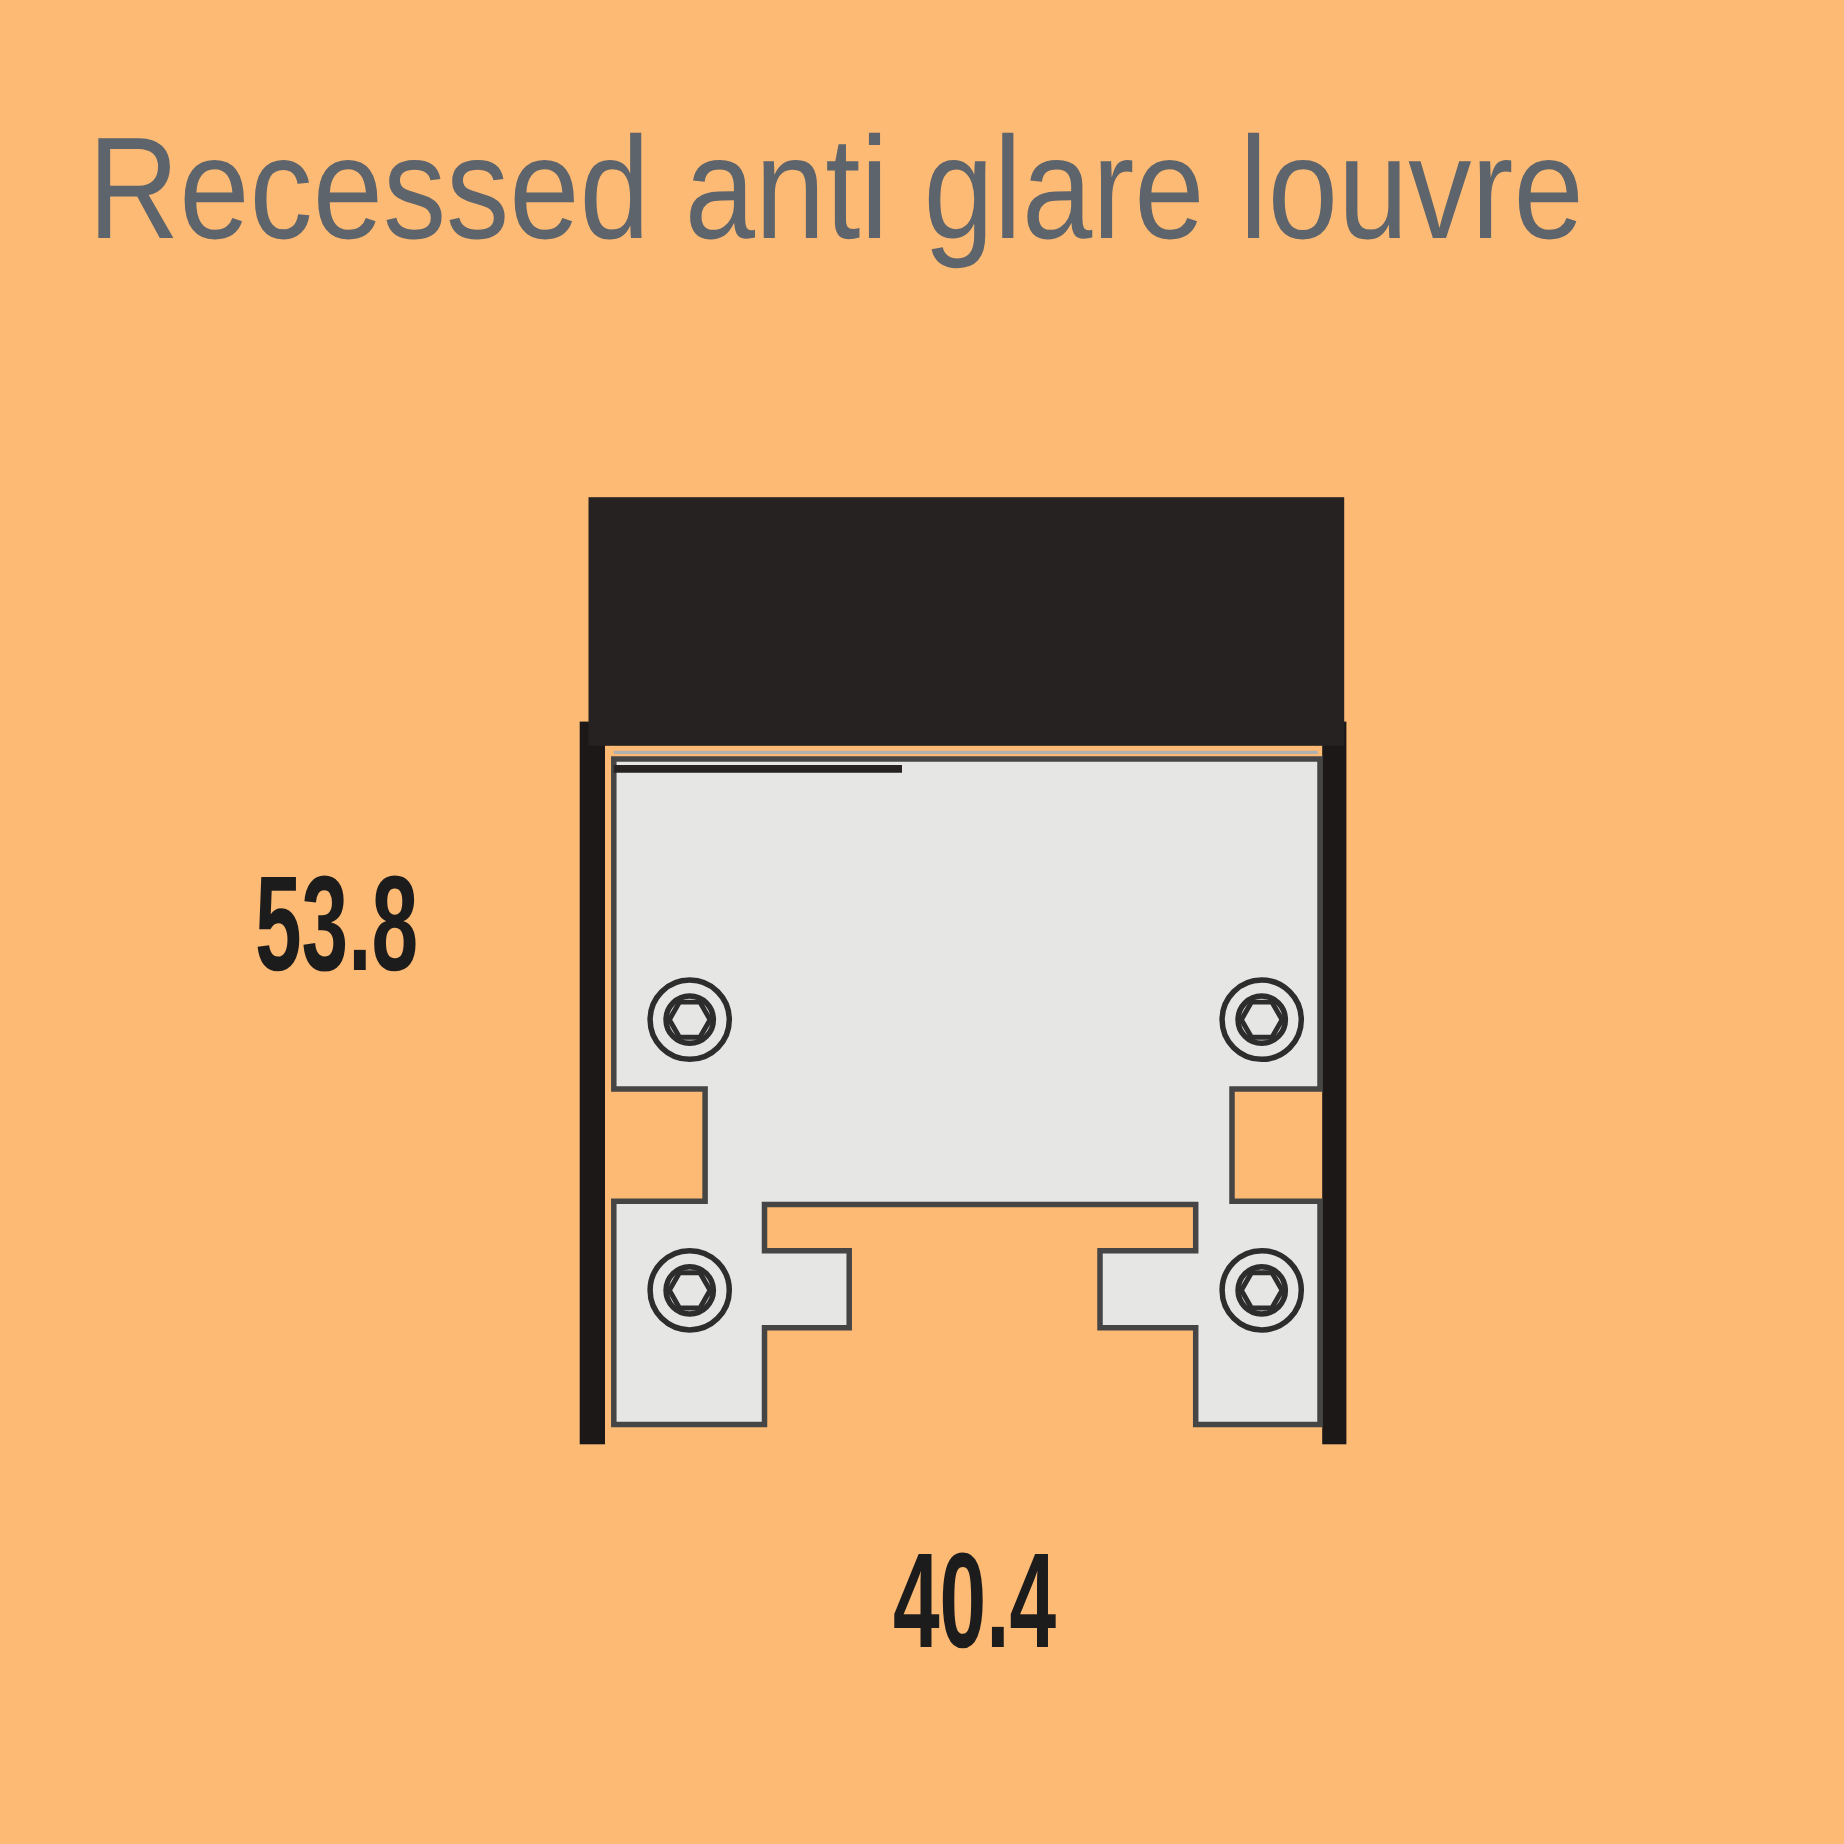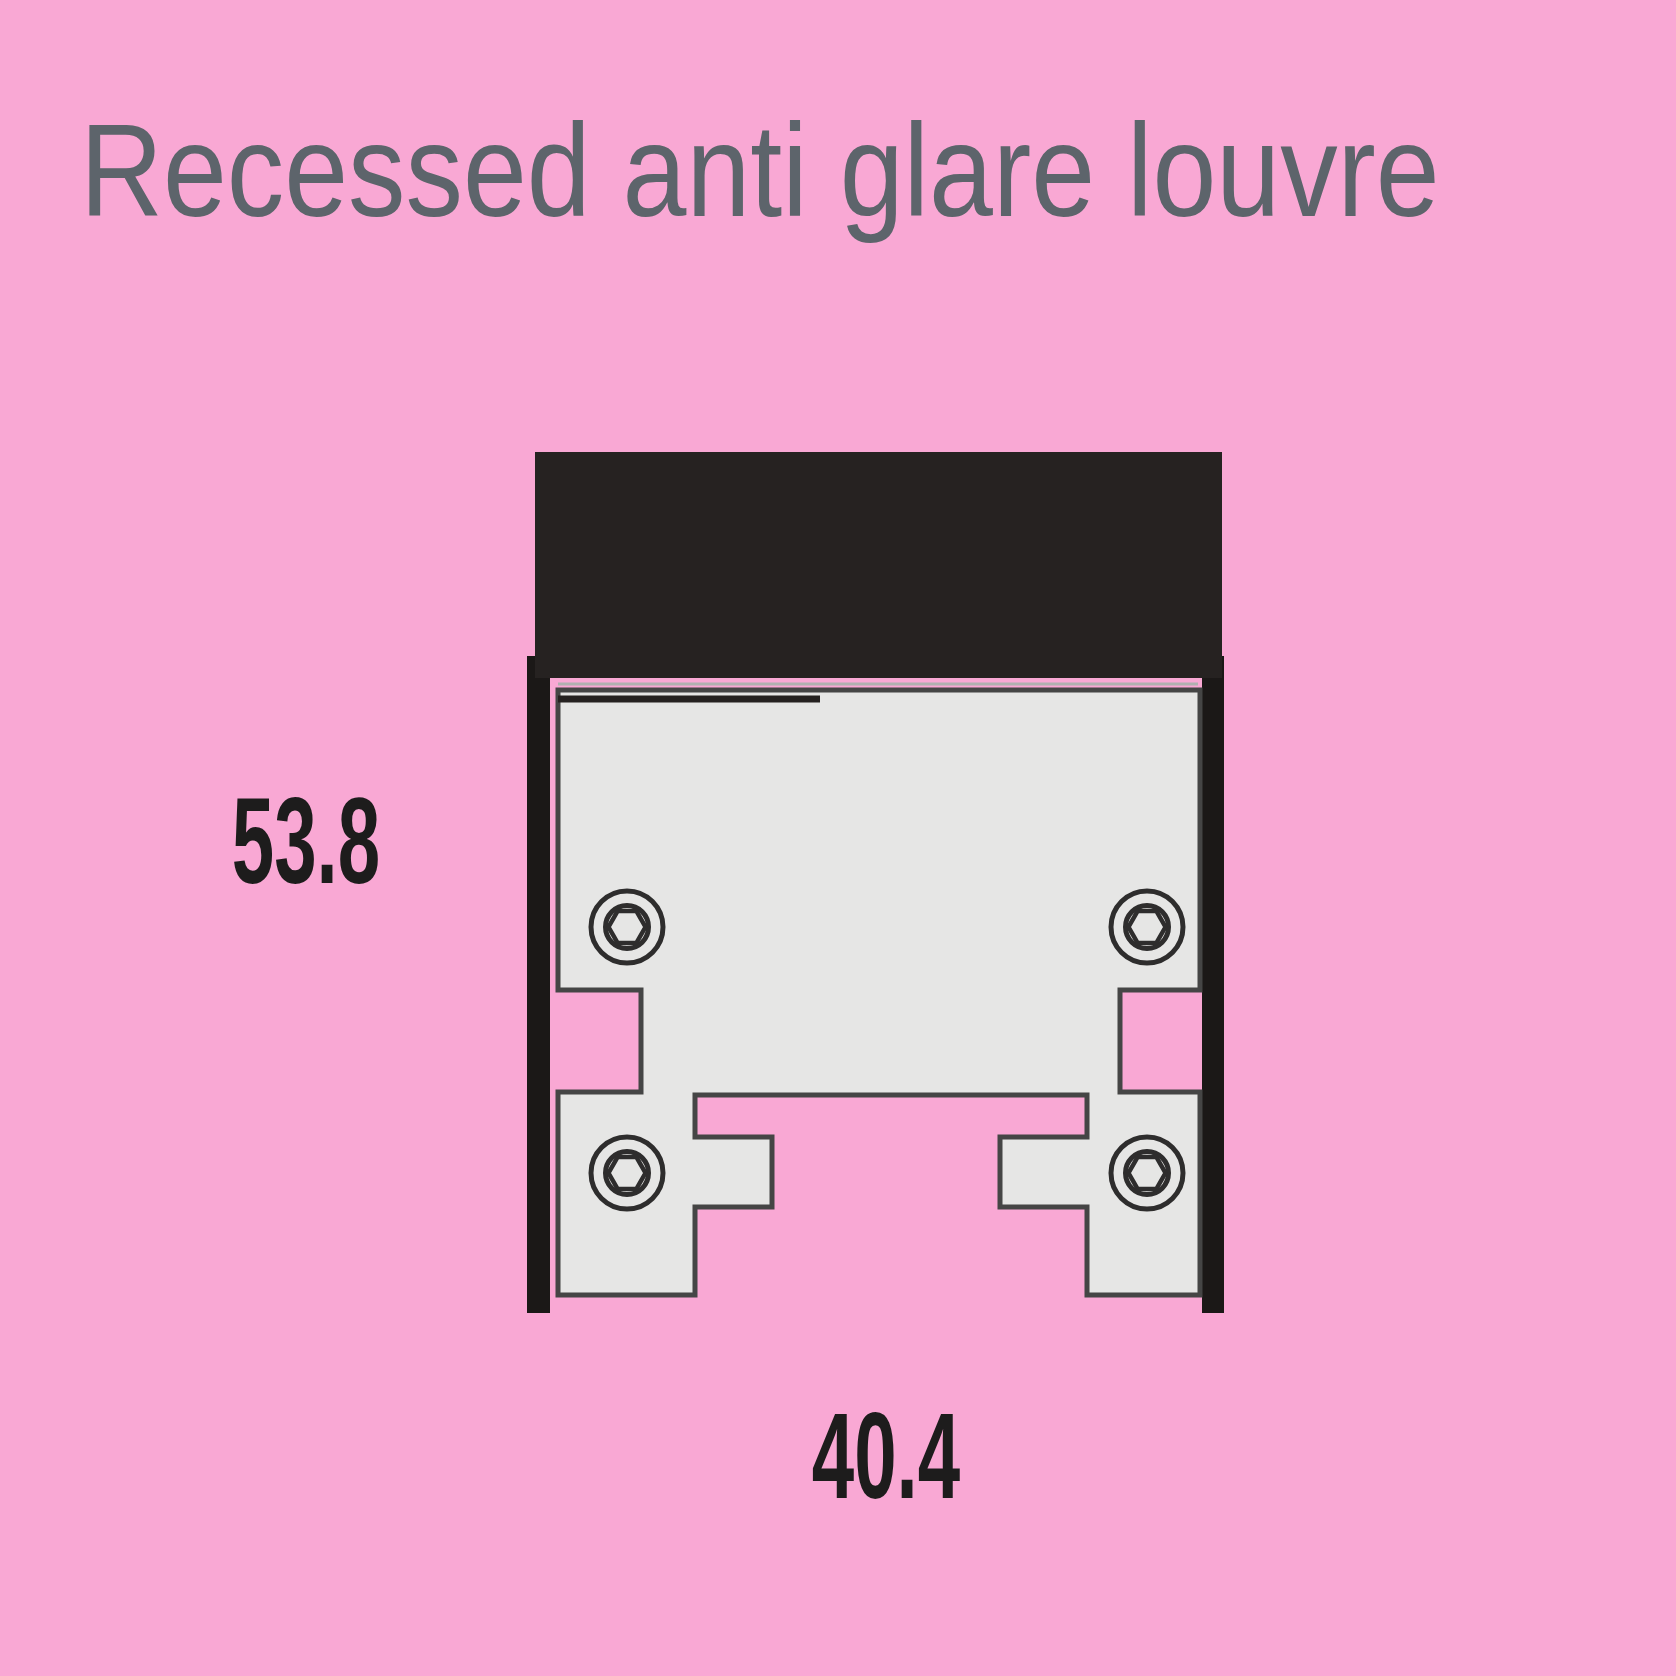--- a/index.html
+++ b/index.html
@@ -4,21 +4,21 @@
 <style>
   html, body {
     margin: 0;
     padding: 0;
     background: #ffffff;
   }
   .canvas {
     position: relative;
     width: 1676px;
     height: 1676px;
-    background: #f9a8d4;
+    background: #fdba74;
     overflow: hidden;
     font-family: "Liberation Sans", sans-serif;
   }
   .page-title {
     position: absolute;
     left: 80px;
     top: 92px;
     font-size: 132px;
     font-weight: 400;
     line-height: 1.2;

